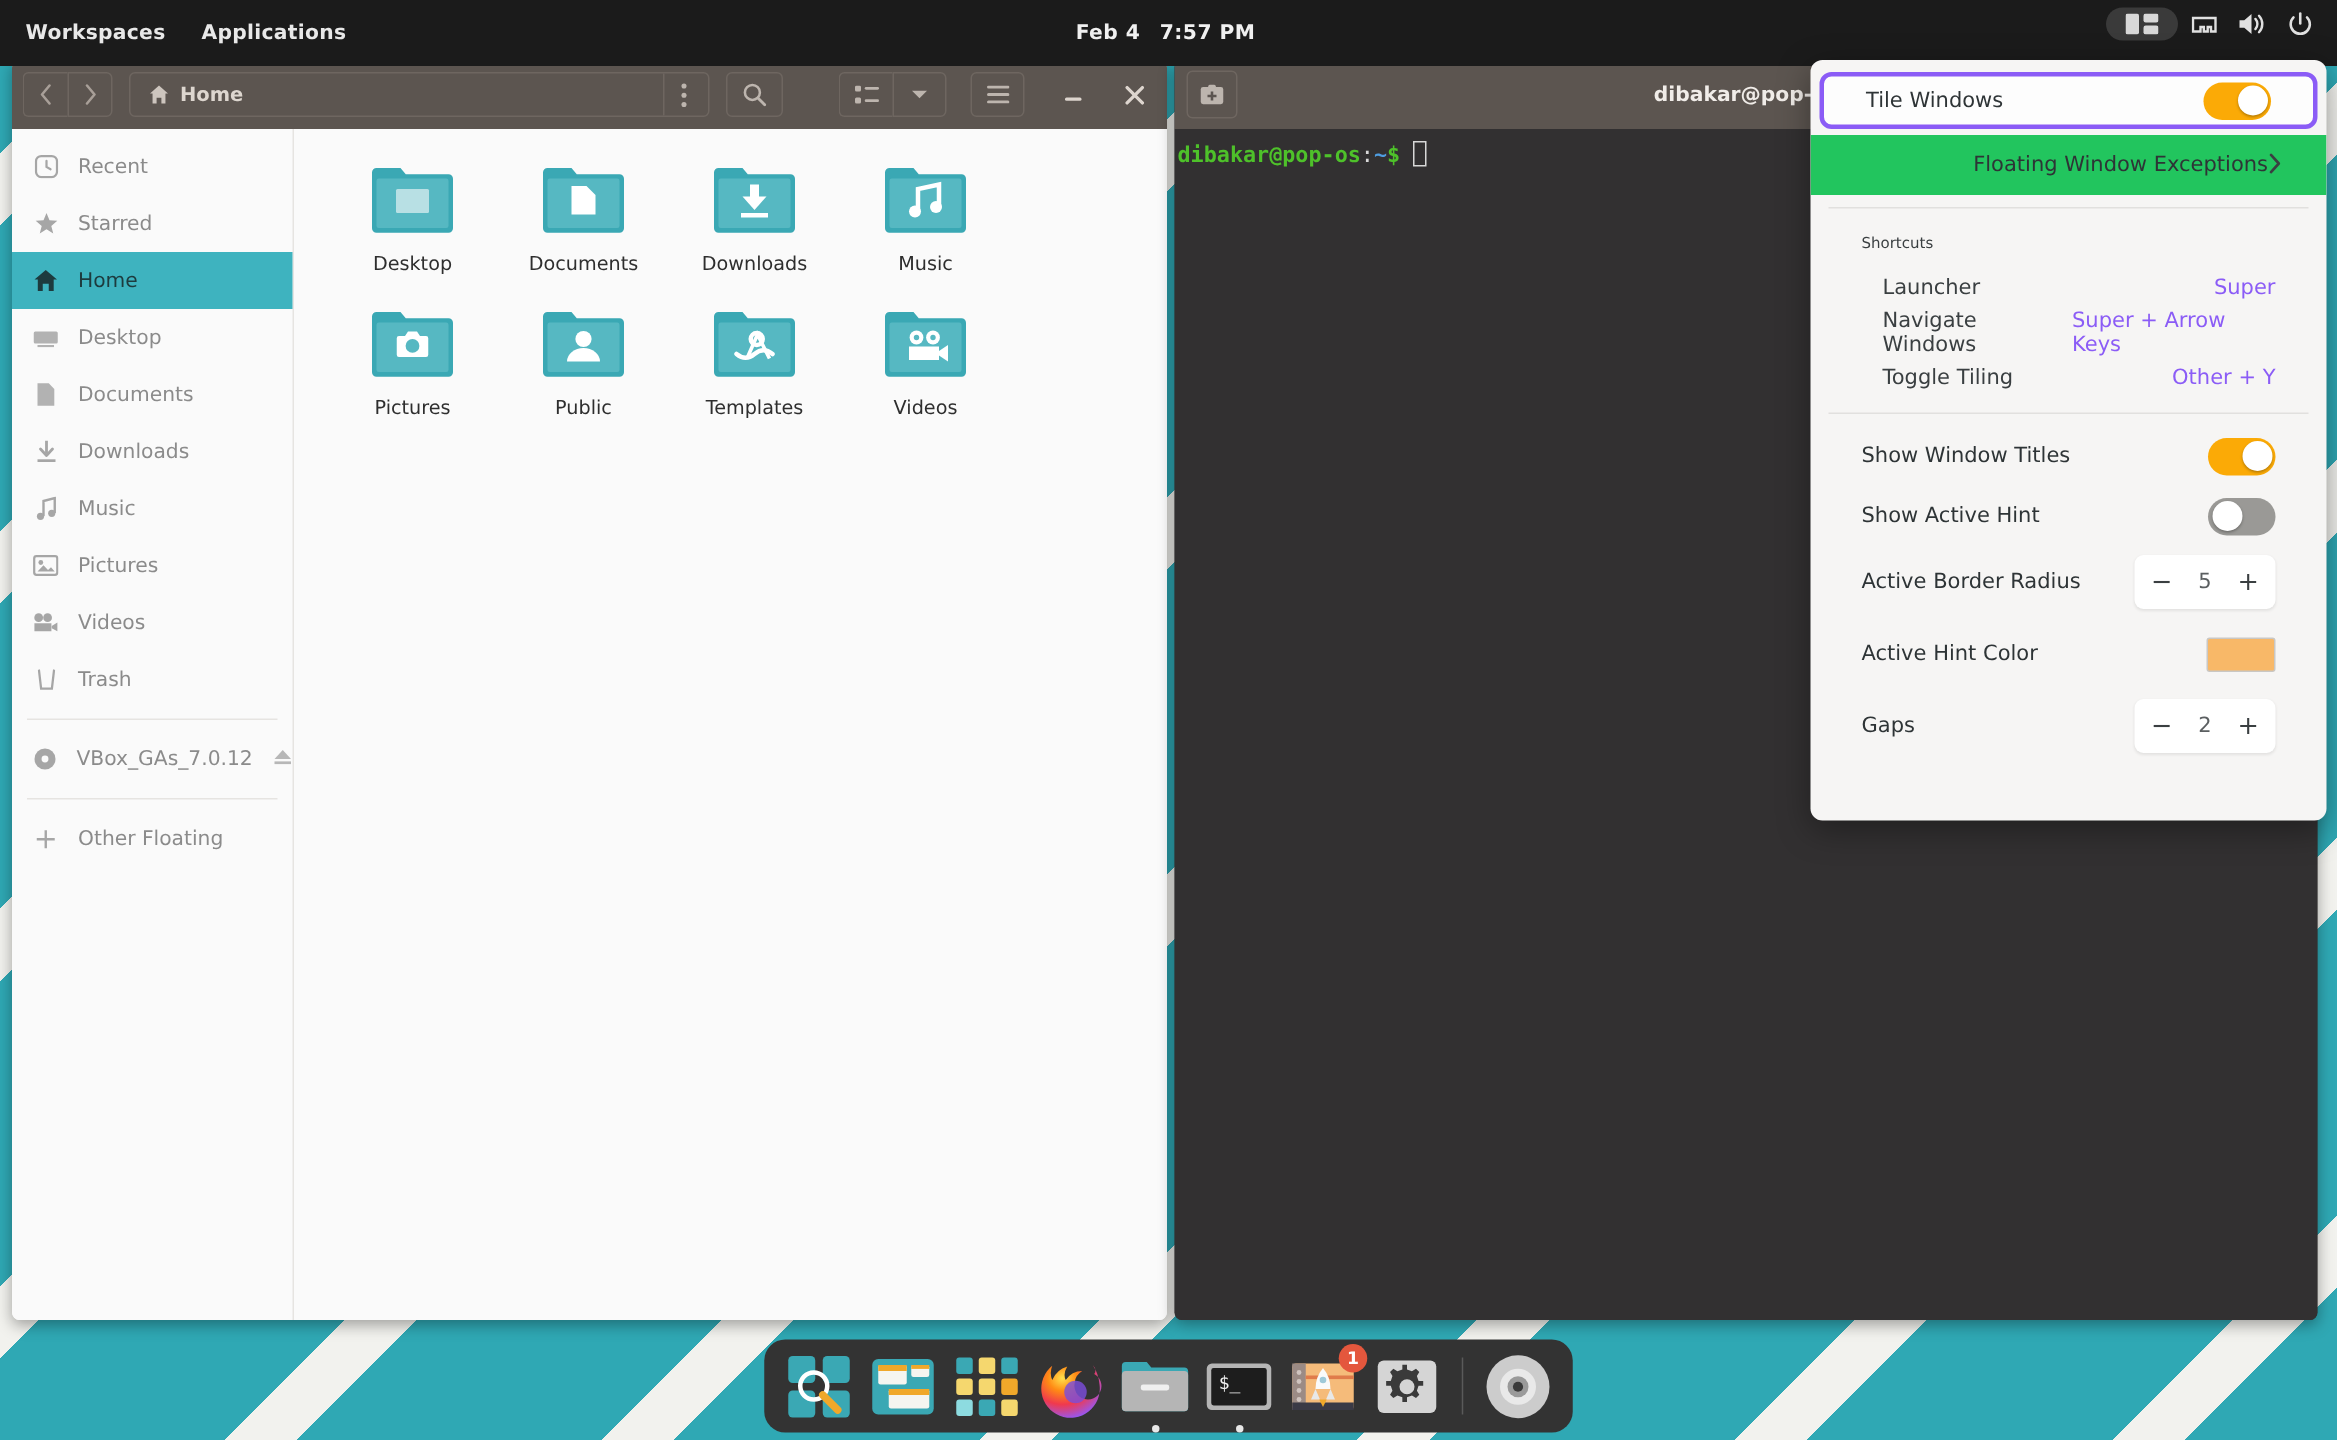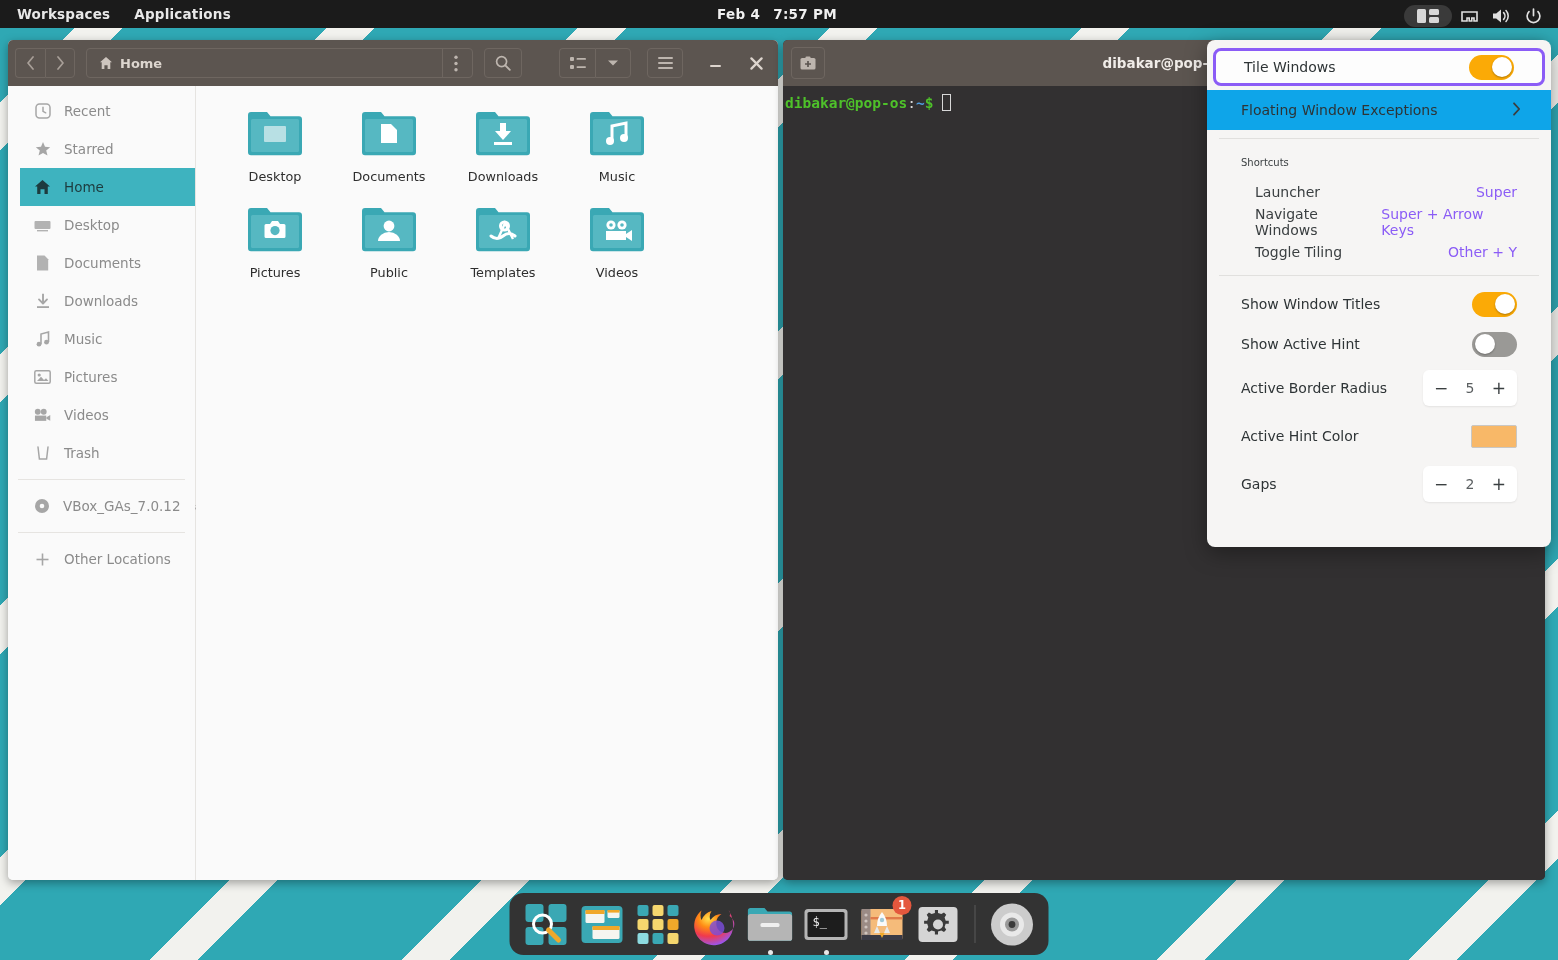--- a/index.html
+++ b/index.html
@@ -18,21 +18,21 @@
         -45deg,
         #2fa8b4 0px, #2fa8b4 72px,
         #f2f2ee 72px, #f2f2ee 106px,
         #2fa8b4 106px, #2fa8b4 178px
     );
   }
 
   
   #topbar {
     position: absolute; top: 0; left: 0;
-    width: 1558px; height: 28px;
+    width: 1558px; height: 44px;
     background: #1b1b1b;
     display: flex; align-items: center;
     color: #e6e6e6;
     z-index: 60;
   }
   .tb-item {
     font-size: 13.5px; font-weight: bold;
     color: #e8e8e8; padding: 3px 9px; border-radius: 4px;
     cursor: pointer; letter-spacing: .2px;
   }
@@ -107,21 +107,21 @@
     color: #ddd5ce; cursor: pointer; font-size: 15px;
   }
   #files-body { display: flex; flex: 1; min-height: 0; }
   #sidebar {
     width: 188px; background: #fafafa; padding-top: 6px;
     border-right: 1px solid #e6e4e1; flex: 0 0 auto;
   }
   .side-item {
     height: 38px; display: flex; align-items: center;
     padding-left: 14px; gap: 13px;
-    font-size: 13.5px; color: #8b8b8b; cursor: pointer; margin-left: 12px;
+    font-size: 13.5px; color: #8b8b8b; cursor: pointer;
   }
   .side-item .si-ico { width: 17px; height: 17px; display:flex; align-items:center; justify-content:center; opacity:.75; }
   .side-item.active { background: #3eb3bf; color: #1d3b3e; font-weight: 500; }
   .side-item.active .si-ico { opacity: 1; }
   .side-sep { height: 1px; background: #e6e4e1; margin: 7px 10px; }
   .side-item .eject { margin-left: auto; margin-right: 16px; opacity: .6; }
 
   #filearea {
     flex: 1; background: #fafafa; position: relative;
     padding: 16px 10px 0 22px;
@@ -186,22 +186,23 @@
     display: flex; align-items: center; justify-content: space-between;
     padding: 0 34px 0 34px; height: 38px; cursor: pointer;
   }
   #row-tile {
     margin: 2px 6px 0 6px; padding: 0 28px 0 28px;
     border: 3px solid #8b5cf6; border-radius: 8px;
     height: 38px; display: flex; align-items: center; justify-content: space-between;
     background: #fdfdfd; cursor: pointer;
   }
   #row-floating {
-    background: #0ea5e9; margin: 4px 0 0 0; height: 40px;
+    background: #22c55e; margin: 4px 0 0 0; height: 40px;
     padding: 0 30px 0 34px;
+    justify-content: flex-end;
   }
   .pop-sep { height: 1px; background: #e1e0de; margin: 8px 12px; }
   .sec-title { padding: 0 34px; font-size: 10px; color: #3a3f41; height: 30px; display: flex; align-items: center; }
   .sc-row {
     display: flex; justify-content: space-between; align-items: center;
     padding: 0 34px 0 48px; height: 30px; color: #3a3f41; font-size: 14px;
     cursor: pointer;
   }
   .sc-key { color: #8b5cf6; }
   .toggle {
@@ -496,21 +497,21 @@
 
         <div class="side-sep"></div>
 
         <div class="side-item">
           <span class="si-ico">
             <svg width="15" height="15" viewBox="0 0 15 15">
                 <line x1="7.5" y1="1.5" x2="7.5" y2="13.5" stroke="#8b8b8b" stroke-width="1.6"></line>
                 <line x1="1.5" y1="7.5" x2="13.5" y2="7.5" stroke="#8b8b8b" stroke-width="1.6"></line>
               </svg>
           </span>
-          <span>Other Locations</span>
+          <span>Other Floating</span>
         </div>
       </div>
 
       <div id="filearea">
 
         <div class="fileitem">
           <span>
             <svg width="54" height="50" viewBox="0 0 54 50">
               <path d="M3 4 h16 l3.5 4.2 H51 a3 3 0 0 1 3 3 v33 a3 3 0 0 1 -3 3 H3 a3 3 0 0 1 -3 -3 V7 a3 3 0 0 1 3 -3 z" fill="#3aa8b4"></path>
               <rect x="3" y="11" width="48" height="33" rx="1.5" fill="#56b8c2"></rect>

